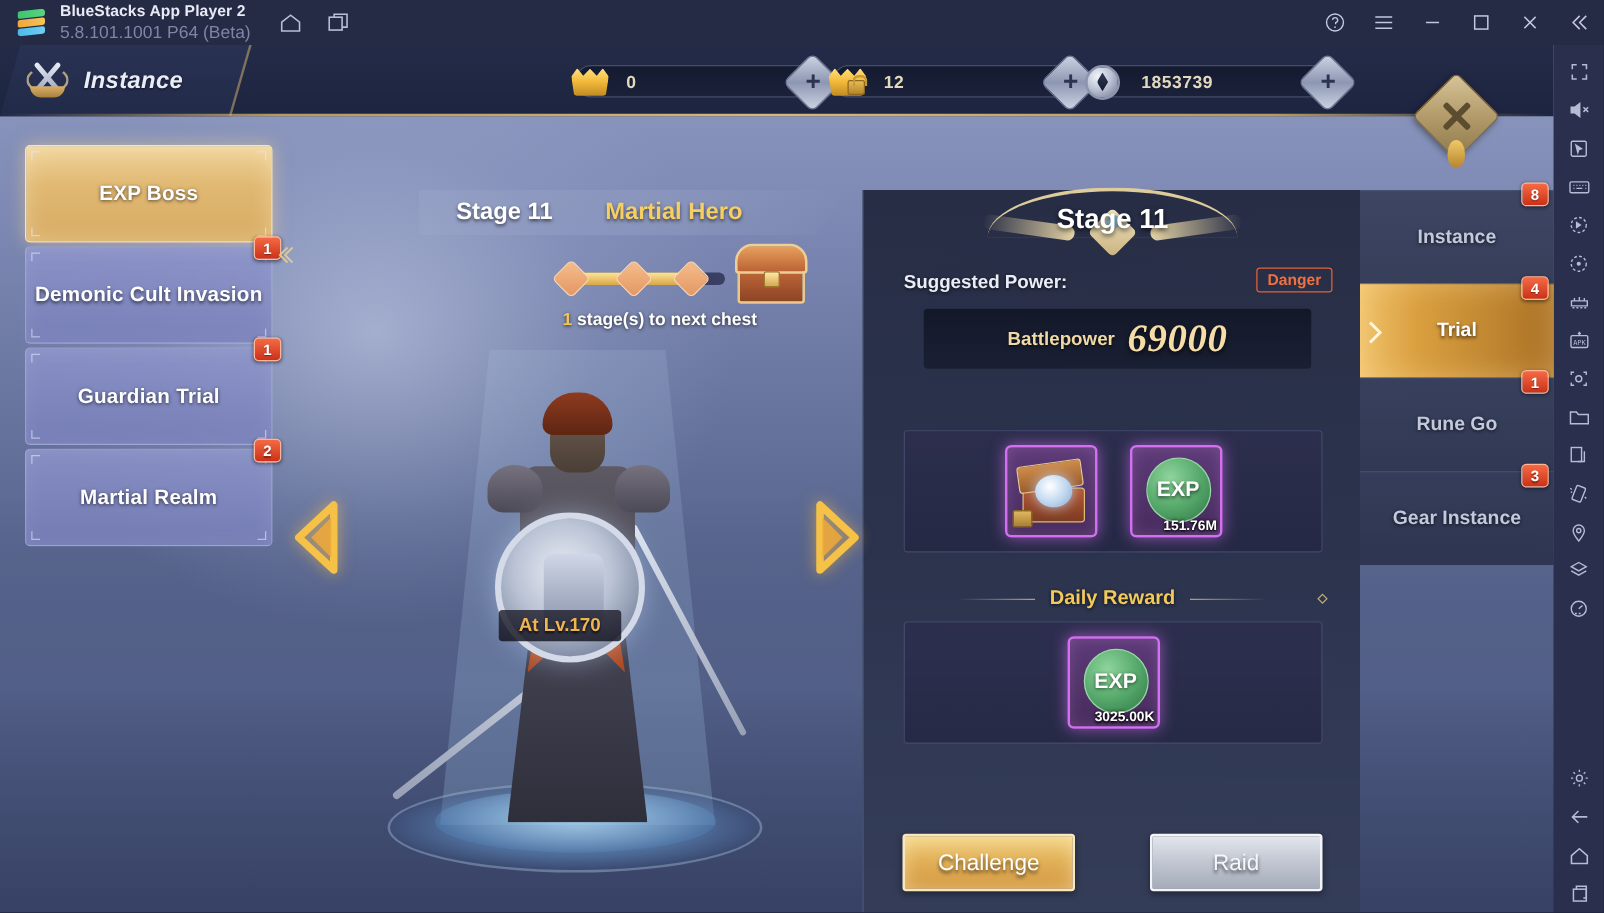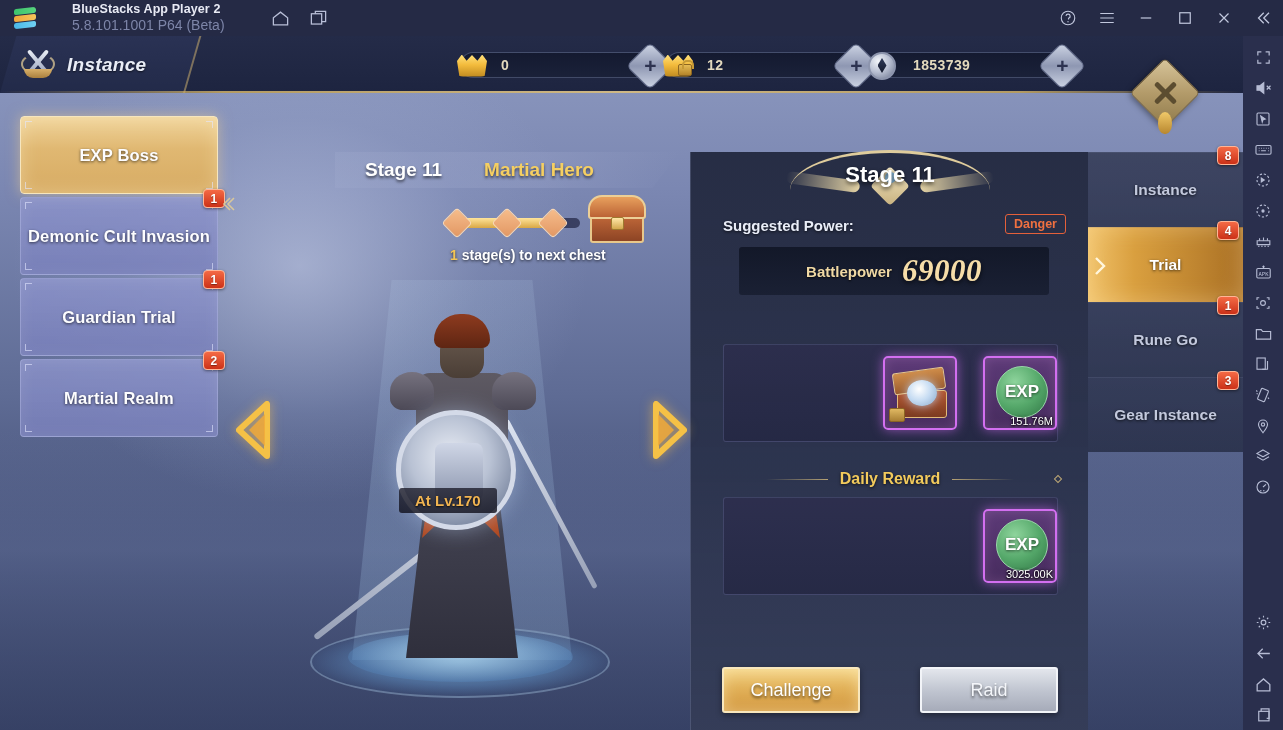--- a/index.html
+++ b/index.html
@@ -8,21 +8,21 @@
     overflow: hidden;
     background: #21263f;
     font-family: "Liberation Sans", sans-serif;
   }
   #app { position: relative; width: 1283px; height: 730px; }
 
   
   .titlebar {
     position: absolute; left: 0; top: 0; width: 1283px; height: 36px;
     background: #252a45;
-    display: flex; align-items: center; gap: 24px;
+    display: flex; align-items: center;
   }
   .bs-logo {
     width: 22px; height: 22px; margin-left: 14px; position: relative;
     border-radius: 3px; overflow: hidden;
   }
   .bs-logo i { position: absolute; left: 0; width: 22px; height: 6px; border-radius: 2px; display: block; }
   .bs-logo i:nth-child(1){ top: 1px; background: linear-gradient(90deg,#3ec46d,#57d47e); transform: skewY(-6deg); }
   .bs-logo i:nth-child(2){ top: 8px; background: linear-gradient(90deg,#f0a63c,#f5c45a); transform: skewY(-6deg); }
   .bs-logo i:nth-child(3){ top: 15px; background: linear-gradient(90deg,#4ab8e8,#6fd0f2); transform: skewY(-6deg); }
   .bs-titles { margin-left: 12px; line-height: 1.05; }
@@ -266,28 +266,28 @@
   .divider .ln { width: 62px; height: 1px; background: linear-gradient(90deg, rgba(226,198,128,0), rgba(226,198,128,.75)); }
   .divider .ln.r { background: linear-gradient(270deg, rgba(226,198,128,0), rgba(226,198,128,.75)); }
   .divider .dt { font-size: 16px; font-weight: bold; color: #f2ca5c; text-shadow: 0 1px 3px rgba(0,0,0,.7); }
   .divider .dot { width: 6px; height: 6px; transform: rotate(45deg); border: 1px solid rgba(226,198,128,.8); }
 
   .rewardbox {
     position: absolute; left: 32px; width: 335px;
     background: linear-gradient(180deg, rgba(45,45,78,.78), rgba(36,38,66,.78));
     border: 1px solid rgba(120,128,176,.3); border-radius: 3px;
   }
-  .rewardrow { display: flex; align-items: center; justify-content: flex-end; gap: 26px; height: 100%; }
+  .rewardrow { display: flex; align-items: center; justify-content: center; gap: 26px; height: 100%; }
   .item {
     position: relative; width: 74px; height: 74px; border-radius: 5px; cursor: pointer;
     background: linear-gradient(180deg,#5c3a77,#472c5e);
     border: 2px solid #d36ff0;
     box-shadow: 0 0 12px rgba(206,106,240,.62), inset 0 0 12px rgba(255,180,255,.17);
   }
-  .item .qty { position: absolute; right: 2px; bottom: 1px; font-size: 11px; font-weight: normal; color: #ffffff;
+  .item .qty { position: absolute; right: 2px; bottom: 1px; font-size: 11px; font-weight: bold; color: #ffffff;
     text-shadow: 0 1px 2px #000, 0 0 3px #000; }
   .exporb {
     position: absolute; left: 11px; top: 8px; width: 52px; height: 52px; border-radius: 50%;
     background: radial-gradient(circle at 36% 30%, #8ed49c 0%, #55a86a 52%, #2f7544 100%);
     border: 1px solid #9ad7a9; display: flex; align-items: center; justify-content: center;
     font-size: 17px; font-weight: bold; color: #fff; text-shadow: 0 1px 3px rgba(0,0,0,.6);
   }
   .smallchest { position: absolute; left: 8px; top: 10px; width: 58px; height: 52px; }
   .smallchest .b { position: absolute; left: 4px; top: 22px; width: 50px; height: 28px; border-radius: 3px;
     background: linear-gradient(180deg,#b4562f,#7c3b21); border: 1px solid #e2bb7a; }

